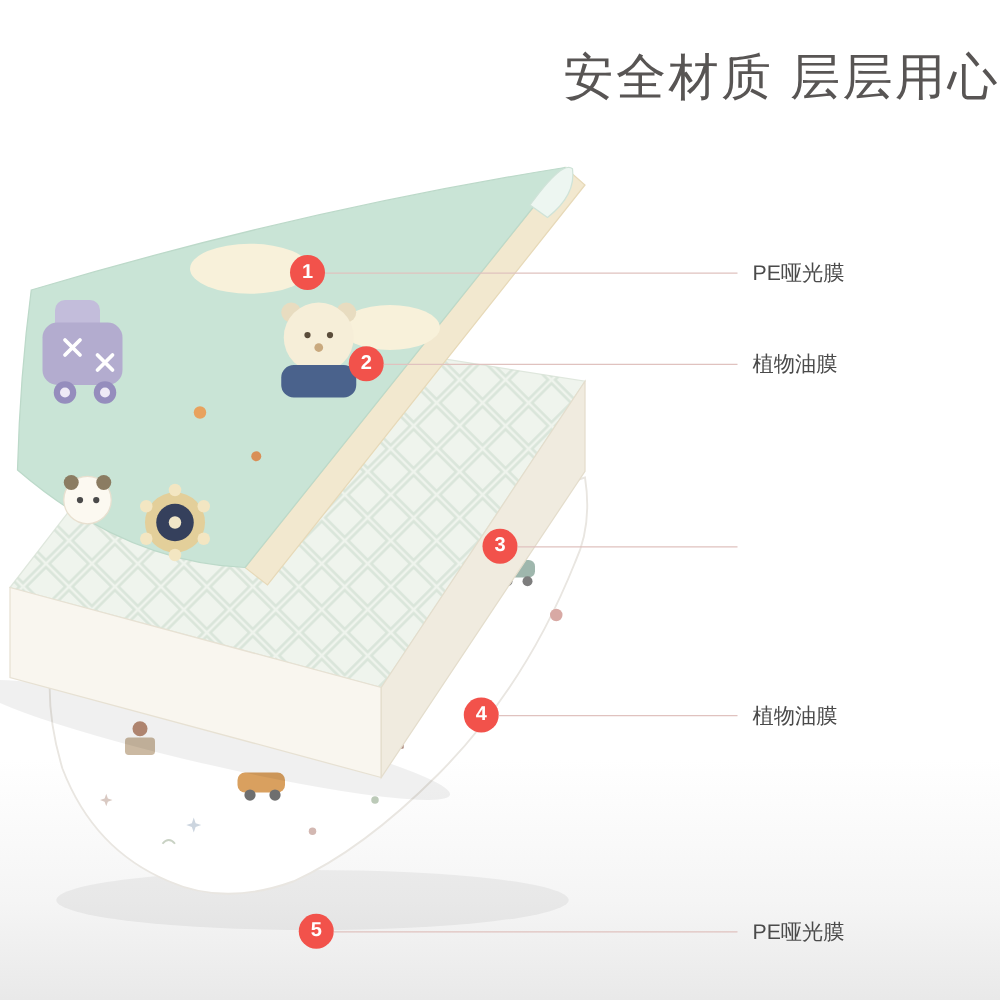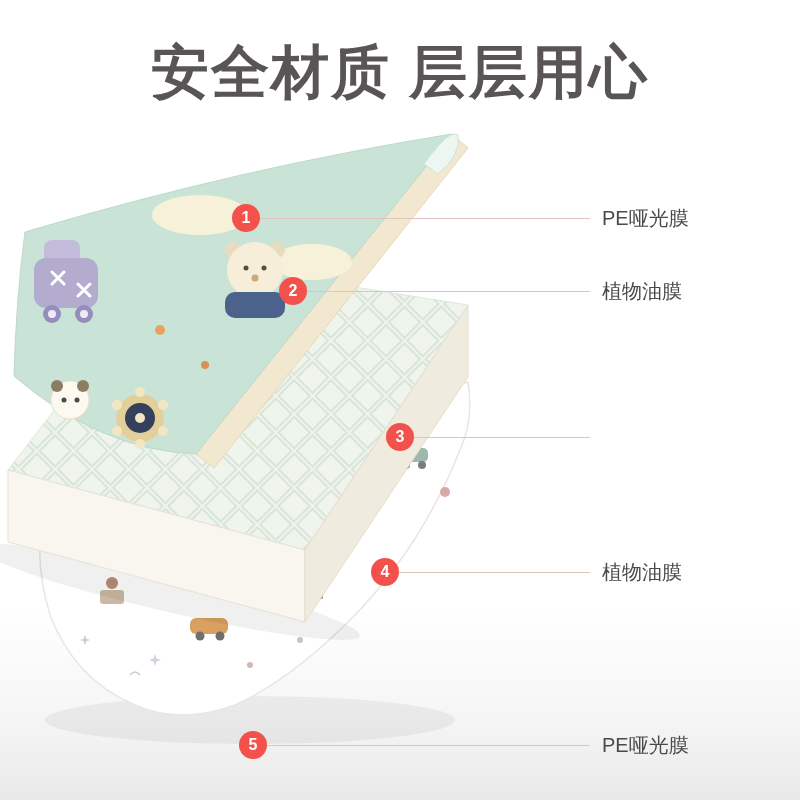--- a/index.html
+++ b/index.html
@@ -3,32 +3,32 @@
 <meta charset="utf-8">
 <style>
   html,body{margin:0;padding:0;}
   body{font-family:"Liberation Sans","DejaVu Sans",sans-serif;}
   .page{
     position:relative;width:800px;height:800px;overflow:hidden;
     background:linear-gradient(180deg,#ffffff 0%,#ffffff 76%,#f5f5f5 90%,#e9e9e9 100%);
   }
   .title{
     position:absolute;top:34px;left:0;width:100%;
-    text-align:center;font-size:58px;font-weight:700;color:#585554;
+    text-align:right;font-size:40px;font-weight:400;color:#585554;
     letter-spacing:2px;margin:0;
   }
   .illustration{position:absolute;left:0;top:120px;width:520px;height:680px;z-index:1;}
   .callout{position:absolute;display:flex;align-items:center;height:28px;z-index:5;}
   .badge{
     width:28px;height:28px;border-radius:50%;background:#f2524b;color:#ffffff;
     font-size:16px;font-weight:700;display:flex;align-items:center;justify-content:center;
     flex:0 0 auto;
   }
   .cline{height:1px;background:#e0c2bf;flex:0 0 auto;}
-  .clabel{margin-left:12px;font-size:20px;color:#4a4a4a;white-space:nowrap;}
+  .clabel{margin-left:12px;font-size:17px;color:#4a4a4a;white-space:nowrap;}
 </style>
 </head>
 <body>
 
 <div class="page">
 
   <h1 class="title">安全材质 层层用心</h1>
 
   <div class="illustration">
     <svg width="520" height="680" viewBox="0 0 520 680" xmlns="http://www.w3.org/2000/svg">

